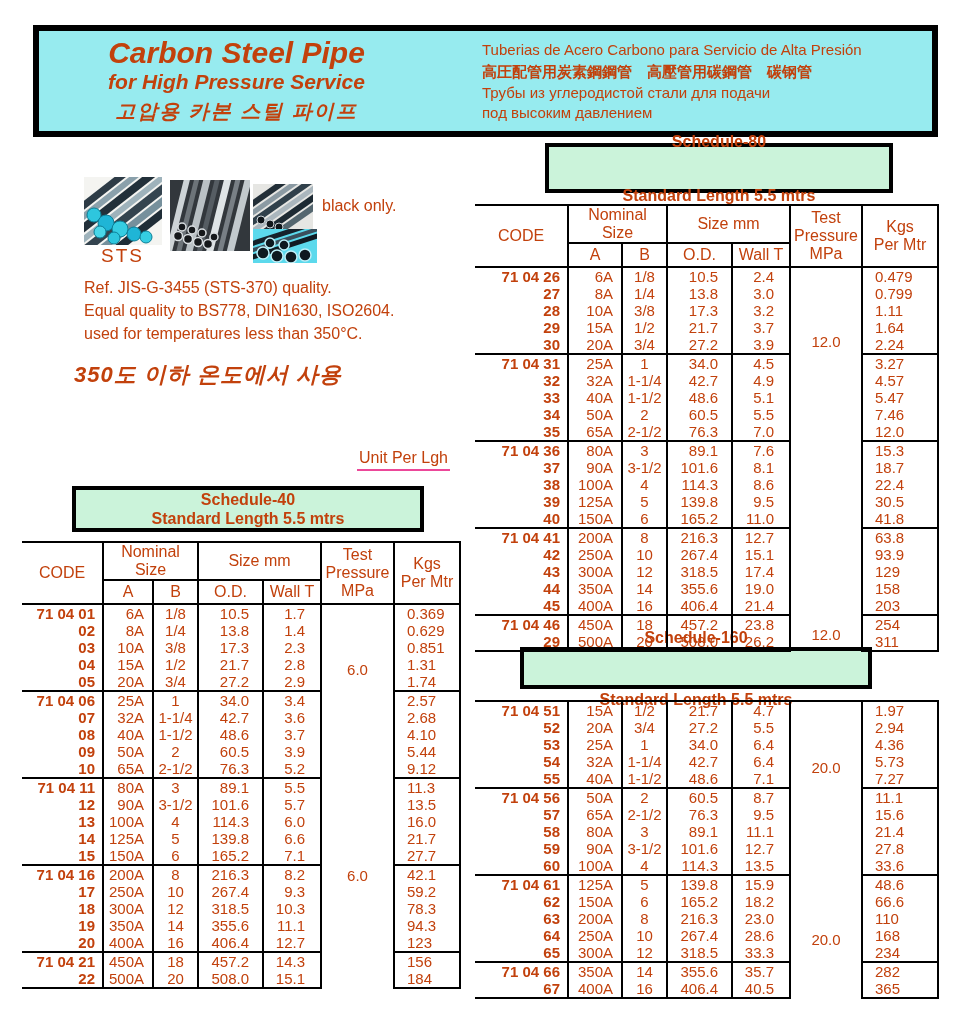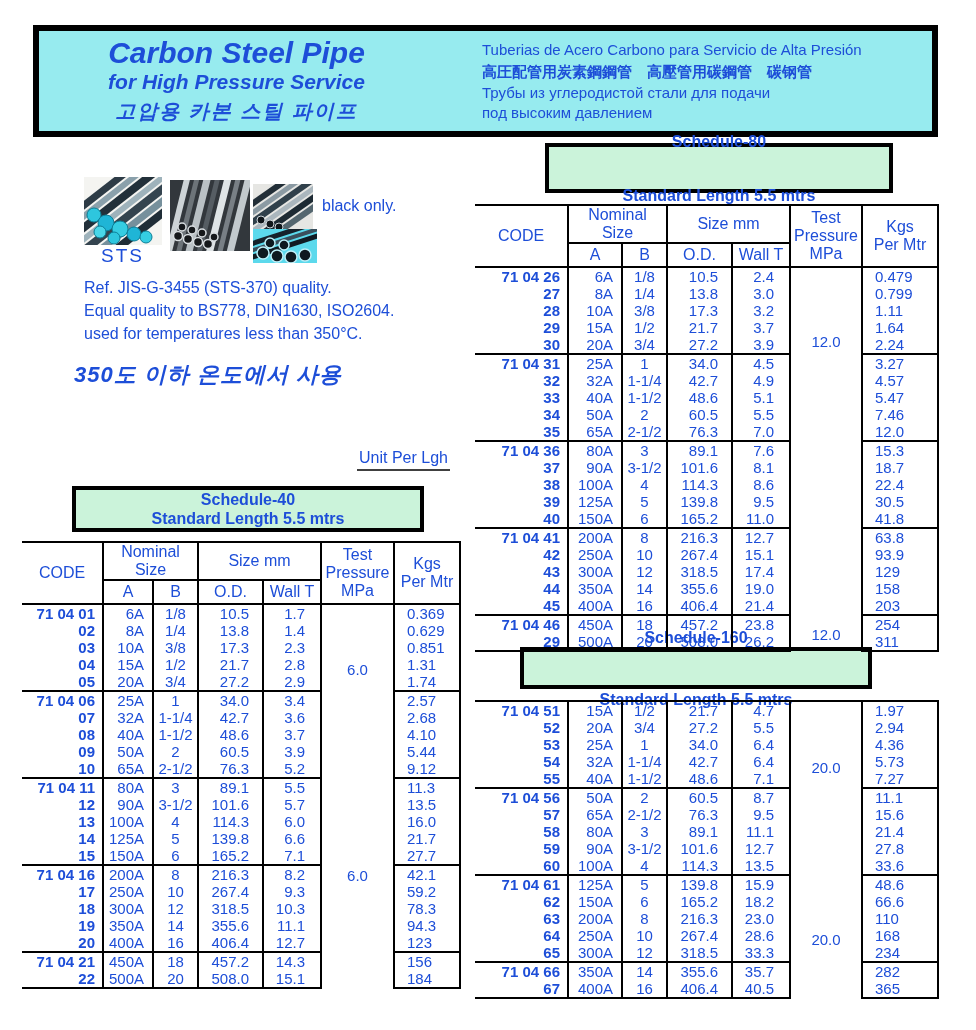--- a/index.html
+++ b/index.html
@@ -1,18 +1,18 @@
 <!DOCTYPE html>
 <html><head>
 <meta charset="utf-8">
 <style>
   html,body{margin:0;padding:0;background:#e9e9e9;}
   .page{
     position:relative;width:976px;height:1030px;background:#ffffff;
-    font-family:"Liberation Sans","DejaVu Sans",sans-serif;color:#1d4ed8;
+    font-family:"Liberation Sans","DejaVu Sans",sans-serif;color:#c2410c;
     overflow:hidden;margin:0 auto;
   }
   
   .banner{
     position:absolute;left:33px;top:25px;width:893px;height:100px;
     border:6px solid #000;background:#97ebef;display:flex;align-items:center;
   }
   .banner-left{width:395px;text-align:center;}
   .banner-left .t1{font-size:30px;font-weight:bold;font-style:italic;line-height:32px;}
   .banner-left .t2{font-size:21px;font-weight:bold;font-style:italic;line-height:26px;}
@@ -21,21 +21,21 @@
   .banner-right .tr-es{font-size:15px;line-height:21px;}
   .banner-right .tr-zh{font-size:15px;font-weight:bold;line-height:23px;}
   .banner-right .tr-ru{font-size:15px;line-height:20px;}
   
   .photo{position:absolute;}
   .sts-label{position:absolute;left:101px;top:245px;font-size:19px;letter-spacing:2px;}
   .black-only{position:absolute;left:322px;top:197px;font-size:16px;}
   
   .ref{position:absolute;left:84px;top:276px;font-size:16px;line-height:23px;}
   .kr-note{position:absolute;left:74px;top:360px;font-size:22px;font-weight:bold;font-style:italic;letter-spacing:1px;}
-  .unit-note{position:absolute;left:357px;top:449px;font-size:16px;border-bottom:2px solid #404040;padding:0 2px 2px 2px;}
+  .unit-note{position:absolute;left:357px;top:449px;font-size:16px;border-bottom:2px solid #ec4899;padding:0 2px 2px 2px;}
   
   .sched-banner{
     position:absolute;border:4px solid #000;background:#cbf3da;
     text-align:center;font-weight:bold;font-size:16px;line-height:19px;
     display:flex;flex-direction:column;justify-content:center;
   }
   .s40b{left:72px;top:486px;width:344px;height:38px;}
   .s80b{left:545px;top:143px;width:340px;height:42px;gap:35px;}
   .s160b{left:520px;top:647px;width:344px;height:34px;gap:43px;}
   

